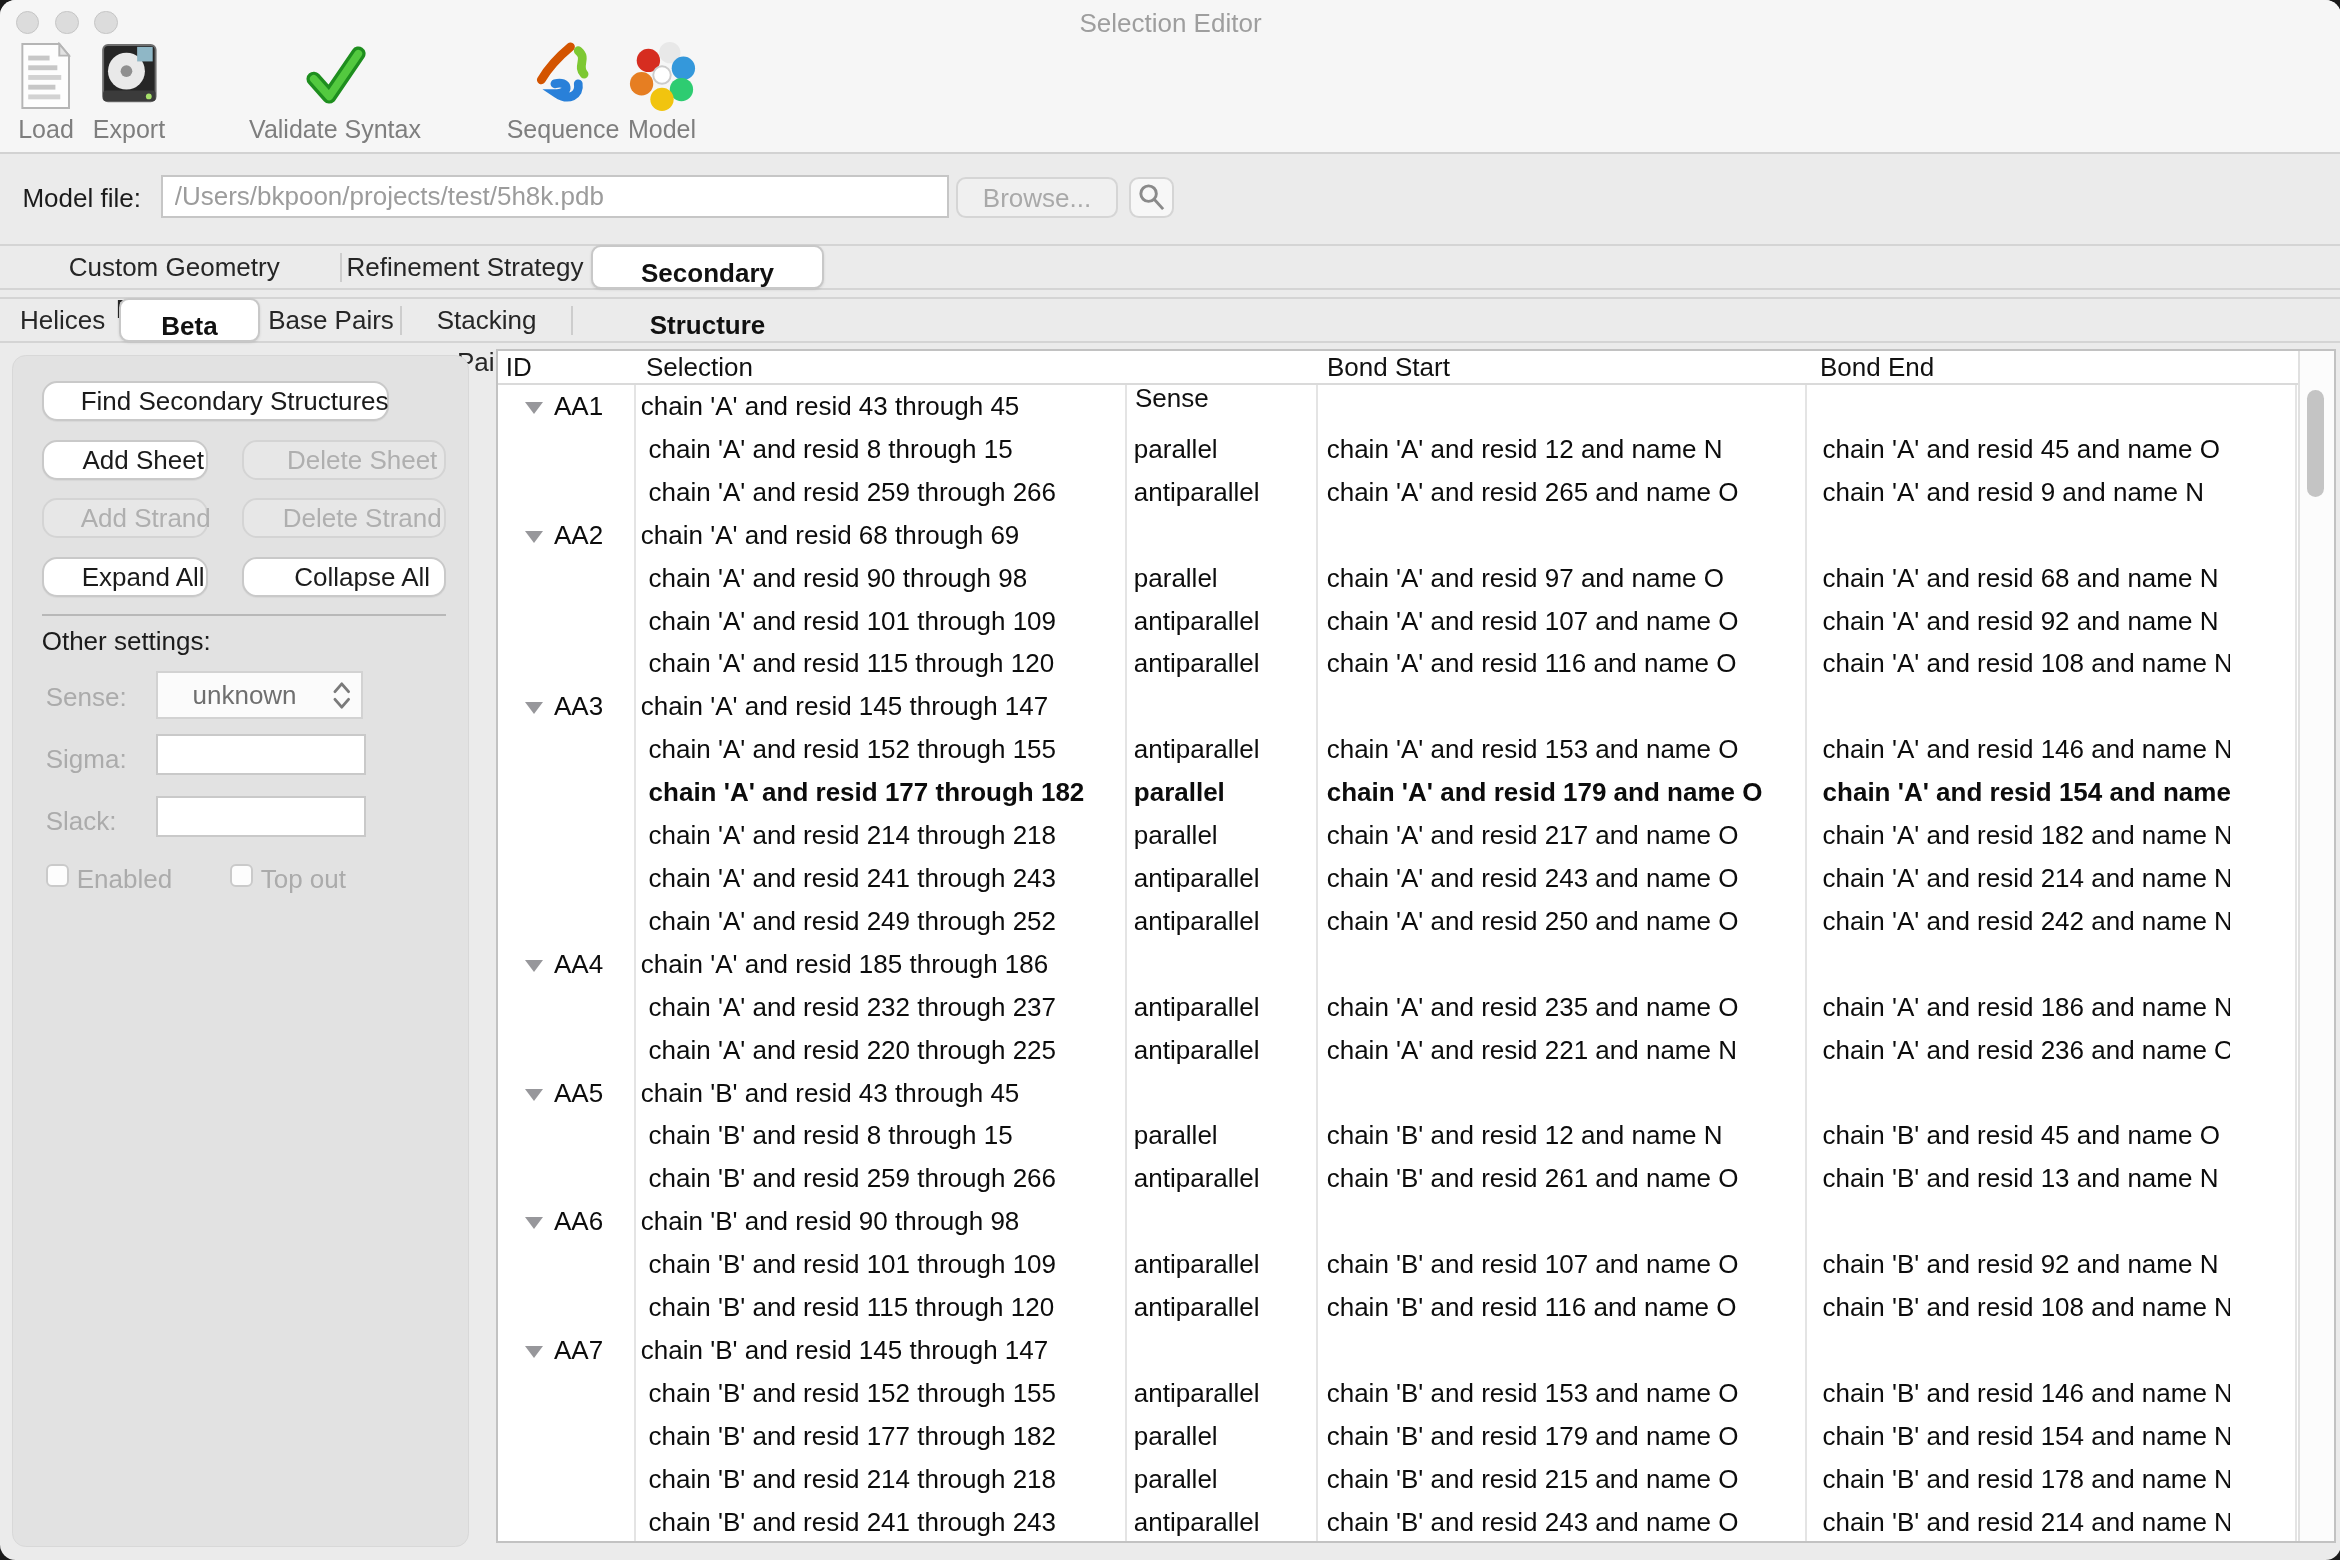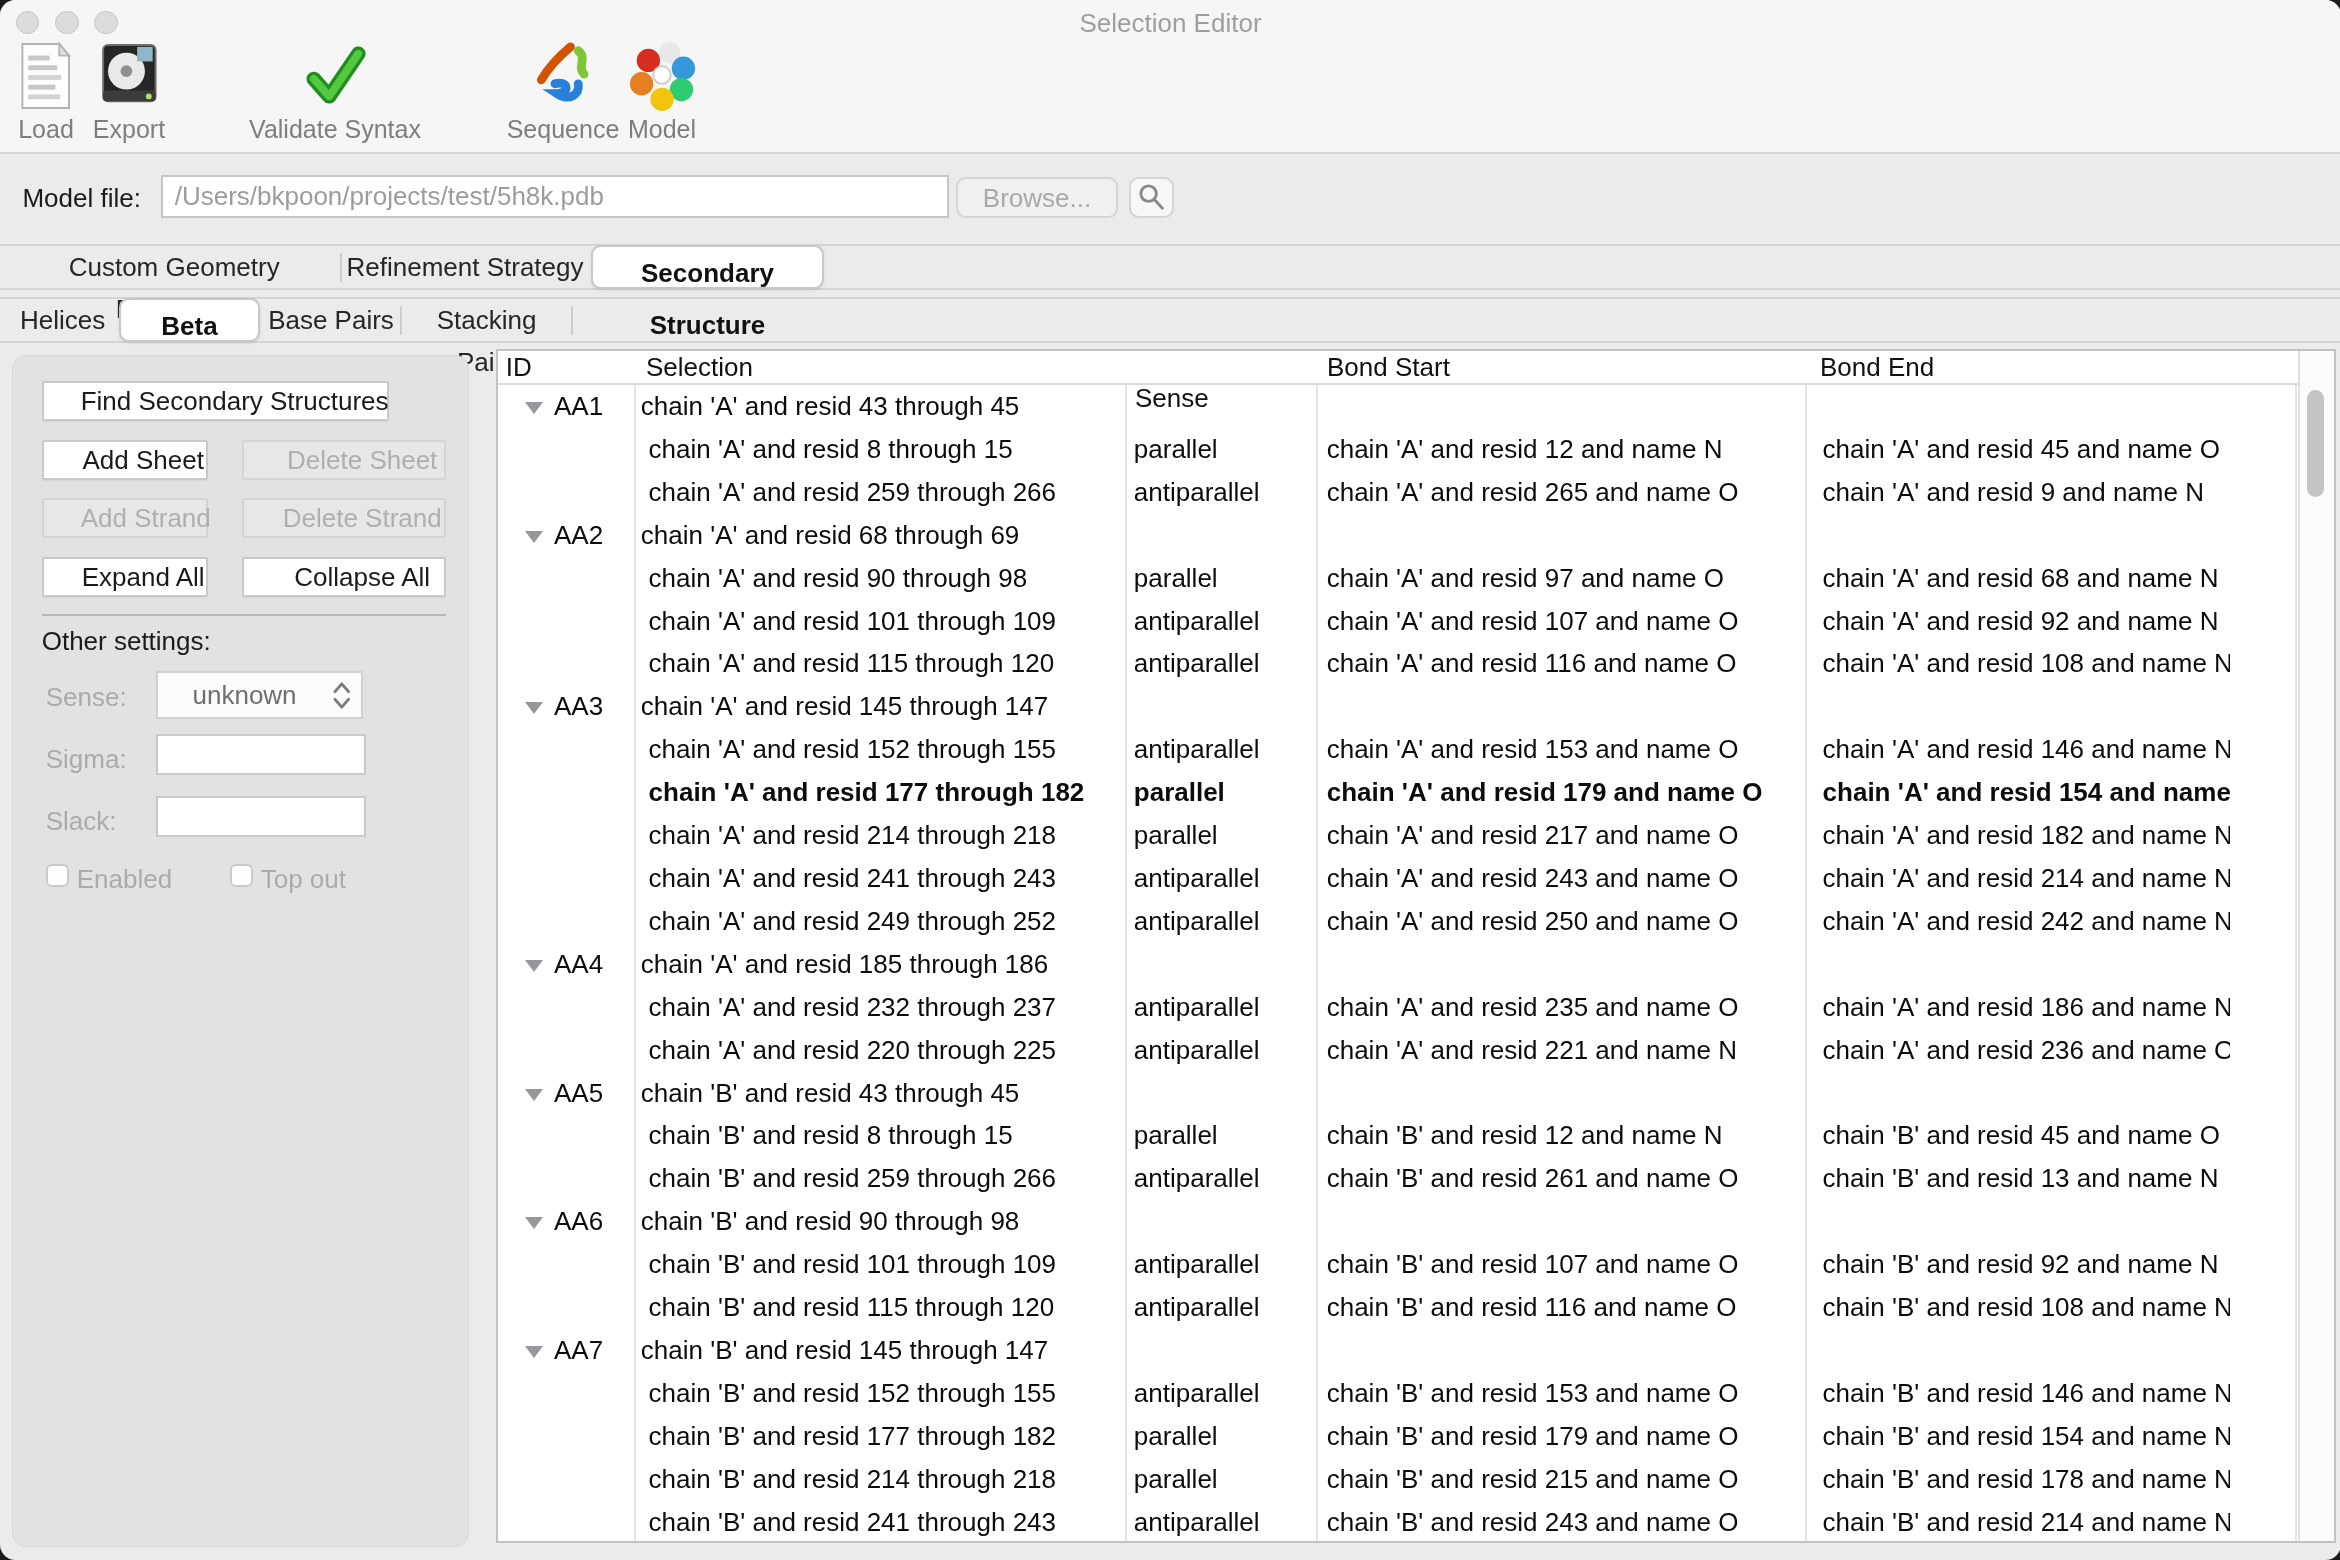--- a/index.html
+++ b/index.html
@@ -28,21 +28,21 @@
   .tabrow{position:absolute;left:0;width:2341px;height:46px;border-top:2px solid #D4D4D4;border-bottom:2px solid #D4D4D4;box-sizing:border-box;}
   #tabrow1{top:244px;} #tabrow2{top:297px;}
   .tab{position:absolute;top:0;height:42px;line-height:42px;text-align:center;font-size:26px;color:#262626;}
   .tab.selected{top:-1px;height:44px;line-height:52px;background:#fff;border:2px solid #C8C8C8;border-radius:9.8px;
     font-weight:bold;box-shadow:0 1px 2.9px rgba(0,0,0,.10);box-sizing:border-box;color:#111;}
   .tabdiv{position:absolute;top:6.8px;height:29px;width:2px;background:#CDCDCD;}
 
   
   .panel{position:absolute;left:11.7px;top:355px;width:457px;height:1192px;background:#E2E2E2;border:1px solid #D8D8D8;
     border-radius:13.7px;box-sizing:border-box;}
-  .pbtn{position:absolute;height:40px;background:#FFFFFF;border:2px solid #C9C9C9;border-radius:2px;font-size:26px;
+  .pbtn{position:absolute;height:40px;background:#FFFFFF;border:2px solid #C9C9C9;border-radius:15px;font-size:26px;
     color:#1b1b1b;text-align:center;line-height:37px;box-sizing:border-box;box-shadow:0 1px 1px rgba(0,0,0,.05);white-space:nowrap;padding-left:37px;}
   .pbtn.disabled{background:#E7E7E7;border-color:#D4D4D4;color:#AFAFAF;box-shadow:none;}
   .pdivider{position:absolute;left:29px;top:258px;width:404px;height:2px;background:#B8B8B8;}
   .psection{position:absolute;left:29px;top:270px;font-size:26px;color:#1b1b1b;}
   .plabel{position:absolute;font-size:26px;color:#ABABAB;}
   .pselect{position:absolute;left:143px;top:315px;width:207px;height:48px;background:#FBFBFB;border:2px solid #D2D2D2;
     border-radius:0;box-sizing:border-box;display:flex;align-items:center;}
   .pselect .val{flex:1;text-align:center;font-size:26px;color:#6F6F6F;}
   .pselect .chev{margin-right:7.8px;display:flex;align-items:center;}
   .pinput{position:absolute;left:143px;width:210px;height:41px;background:#fff;border:2px solid #C9C9C9;box-sizing:border-box;

